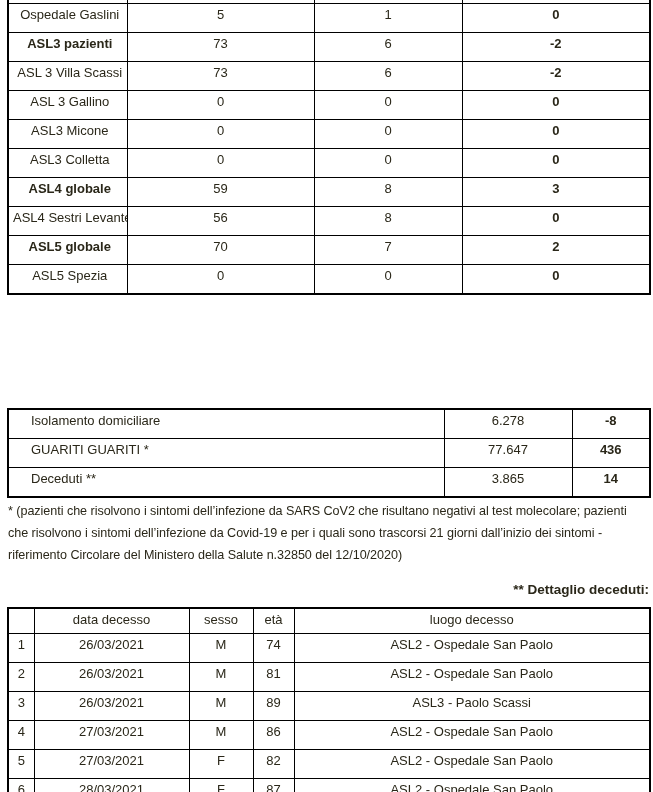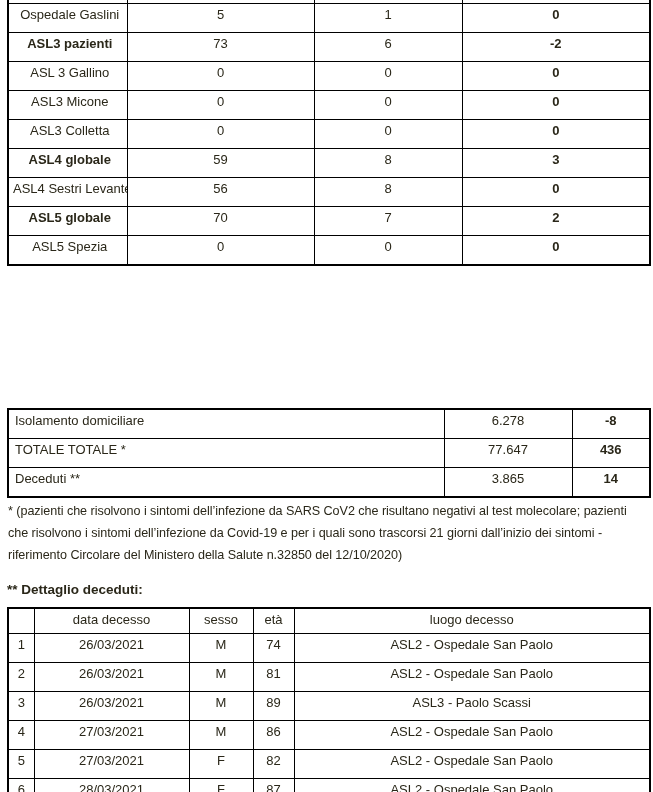--- a/index.html
+++ b/index.html
@@ -30,34 +30,35 @@
   .bold { font-weight: bold; }
   .delta { font-weight: bold; }
 
   
   .t1-clip { height: 382px; overflow: hidden; }
   .t1 { margin-top: -27px; }
   .t1 td:first-child { white-space: nowrap; padding-left: 4px; padding-right: 0; }
 
   
   .t2 { margin-top: 26px; }
-  .t2 .label { text-align: left; padding-left: 6px; }
+  .t2 .label { text-align: left; padding-left: 22px; }
 
   .footnote {
     margin: 2px 0 16px 8px;
     font-size: 12.6px;
     line-height: 22px;
     letter-spacing: -0.05px;
     white-space: nowrap;
   }
   .deaths-heading {
     margin: 2px 4px 9px 7px;
     font-size: 13.5px;
     font-weight: bold;
     line-height: 16px;
+    text-align: right;
   }
 
   
   .t3 .hdr td { height: 21px; }
 </style>
 </head>
 <body>
 
 <div class="t1-clip">
   <table class="t1">
@@ -75,20 +76,26 @@
       <td></td>
     </tr>
     <tr>
       <td>Ospedale Gaslini</td>
       <td>5</td>
       <td>1</td>
       <td class="delta">0</td>
     </tr>
     <tr>
       <td class="bold">ASL3 pazienti</td>
+      <td>73</td>
+      <td>6</td>
+      <td class="delta">-2</td>
+    </tr>
+    <tr>
+      <td>ASL 3 Villa Scassi</td>
       <td>73</td>
       <td>6</td>
       <td class="delta">-2</td>
     </tr>
     <tr>
       <td>ASL 3 Gallino</td>
       <td>0</td>
       <td>0</td>
       <td class="delta">0</td>
     </tr>
@@ -138,21 +145,21 @@
       <col style="width:128px">
       <col style="width:78px">
     </colgroup>
   <tbody>
       <tr>
     <td class="label">Isolamento domiciliare</td>
     <td>6.278</td>
     <td class="delta">-8</td>
   </tr>
   <tr>
-    <td class="label">TOTALE TOTALE *</td>
+    <td class="label">GUARITI GUARITI *</td>
     <td>77.647</td>
     <td class="delta">436</td>
   </tr>
   <tr>
     <td class="label">Deceduti **</td>
     <td>3.865</td>
     <td class="delta">14</td>
   </tr>
 </tbody>
   </table>

